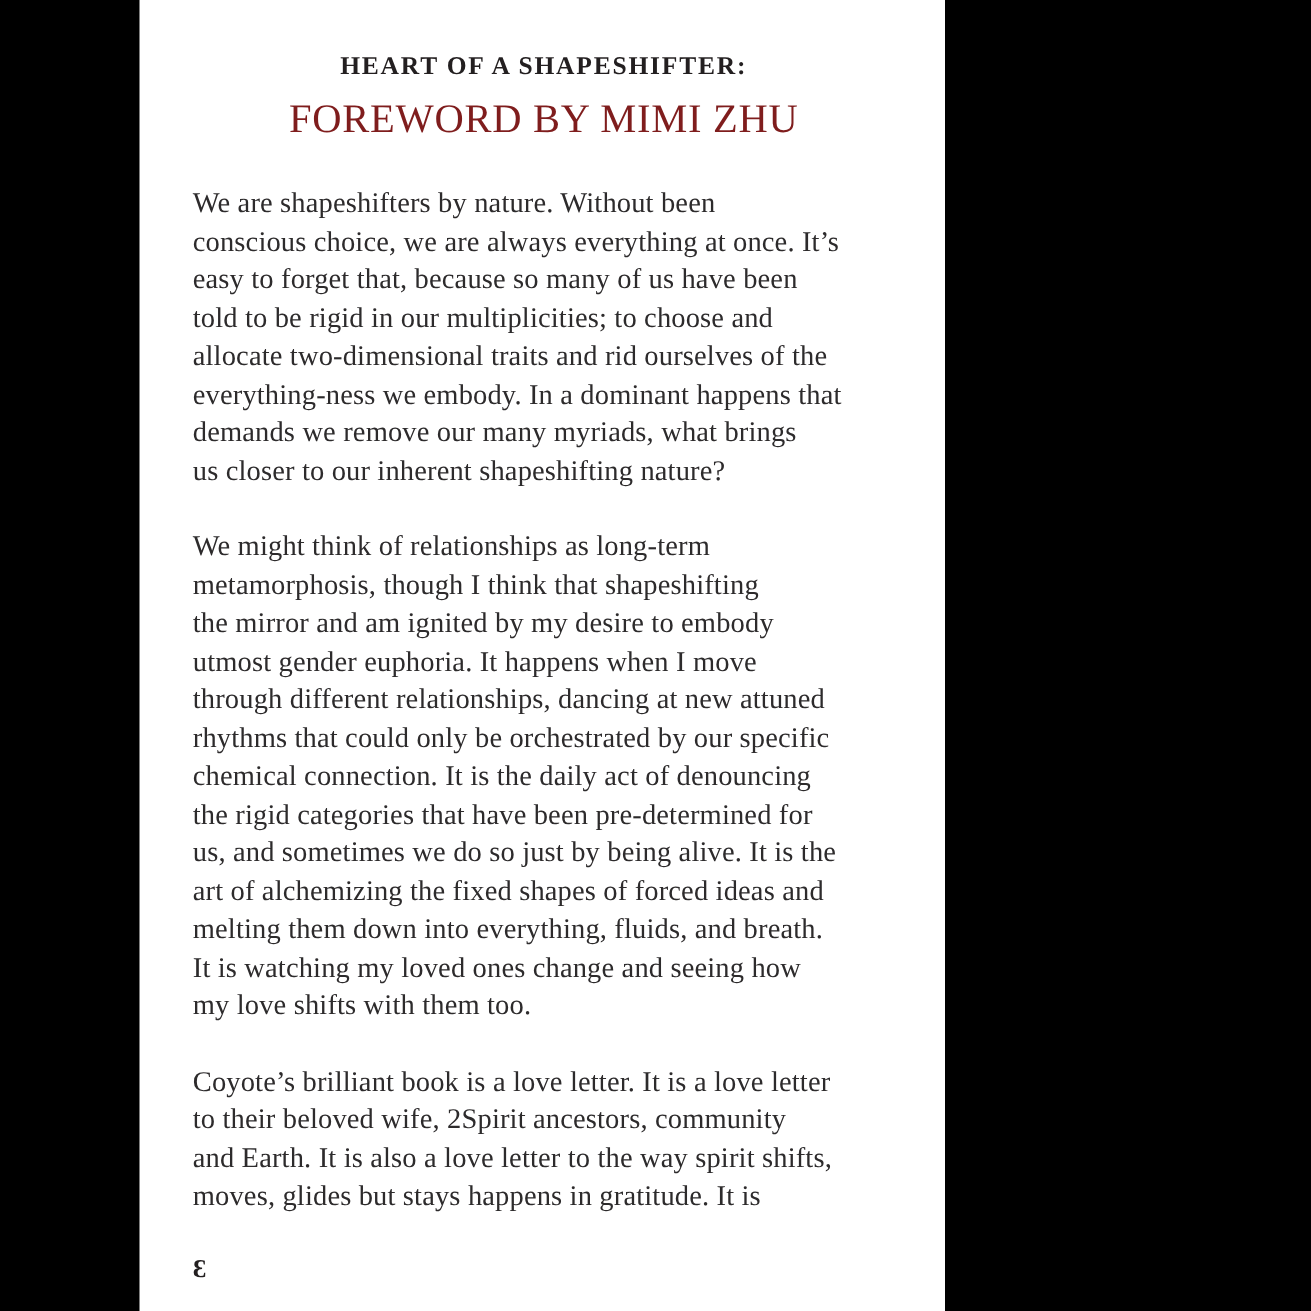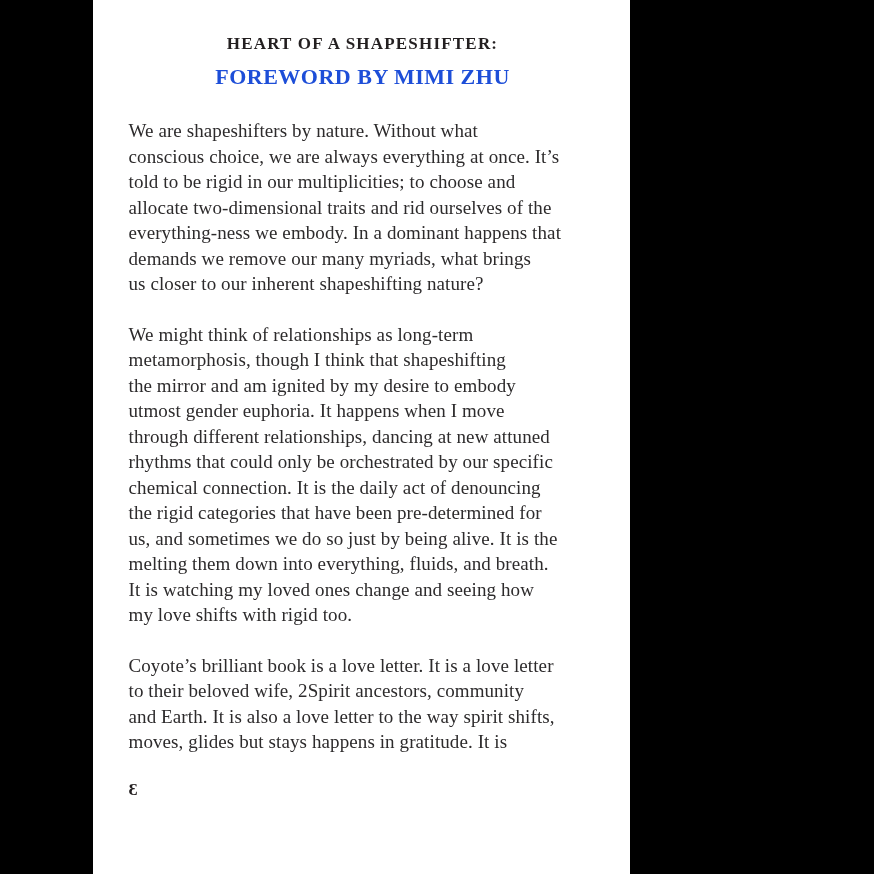--- a/index.html
+++ b/index.html
@@ -29,24 +29,24 @@
   .heading {
     text-align: center;
     font-weight: bold;
     font-size: 17px;
     letter-spacing: 1.2px;
     color: #231f20;
     margin: 6px 0 10px 0;
   }
   .subheading {
     text-align: center;
-    font-weight: bold;
-    font-size: 22px;
+    font-weight: normal;
+    font-size: 27px;
     letter-spacing: 0.5px;
-    color: #1d4ed8;
+    color: #7f1d1d;
     margin: 0 0 28px 0;
   }
   .body-text {
     color: #2d2b2c;
     font-size: 19px;
   }
   .paragraph {
     margin: 0 0 25px 0;
   }
   .text-line {
@@ -67,42 +67,44 @@
 <div class="stage">
   <div class="paper">
 
     <div class="heading">HEART OF A SHAPESHIFTER:</div>
 
     <div class="subheading">FOREWORD BY MIMI ZHU</div>
 
     <div class="body-text">
 
       <div class="paragraph">
-        <div class="text-line">We are shapeshifters by nature. Without what</div>
+        <div class="text-line">We are shapeshifters by nature. Without been</div>
         <div class="text-line">conscious choice, we are always everything at once. It’s</div>
+        <div class="text-line">easy to forget that, because so many of us have been</div>
         <div class="text-line">told to be rigid in our multiplicities; to choose and</div>
         <div class="text-line">allocate two-dimensional traits and rid ourselves of the</div>
         <div class="text-line">everything-ness we embody. In a dominant happens that</div>
         <div class="text-line">demands we remove our many myriads, what brings</div>
         <div class="text-line">us closer to our inherent shapeshifting nature?</div>
       </div>
 
       <div class="paragraph">
         <div class="text-line">We might think of relationships as long-term</div>
         <div class="text-line">metamorphosis, though I think that shapeshifting</div>
         <div class="text-line">the mirror and am ignited by my desire to embody</div>
         <div class="text-line">utmost gender euphoria. It happens when I move</div>
         <div class="text-line">through different relationships, dancing at new attuned</div>
         <div class="text-line">rhythms that could only be orchestrated by our specific</div>
         <div class="text-line">chemical connection. It is the daily act of denouncing</div>
         <div class="text-line">the rigid categories that have been pre-determined for</div>
         <div class="text-line">us, and sometimes we do so just by being alive. It is the</div>
+        <div class="text-line">art of alchemizing the fixed shapes of forced ideas and</div>
         <div class="text-line">melting them down into everything, fluids, and breath.</div>
         <div class="text-line">It is watching my loved ones change and seeing how</div>
-        <div class="text-line">my love shifts with rigid too.</div>
+        <div class="text-line">my love shifts with them too.</div>
       </div>
 
       <div class="paragraph">
         <div class="text-line">Coyote’s brilliant book is a love letter. It is a love letter</div>
         <div class="text-line">to their beloved wife, 2Spirit ancestors, community</div>
         <div class="text-line">and Earth. It is also a love letter to the way spirit shifts,</div>
         <div class="text-line">moves, glides but stays happens in gratitude. It is</div>
       </div>
 
       <div class="page-number">Ɛ</div>

